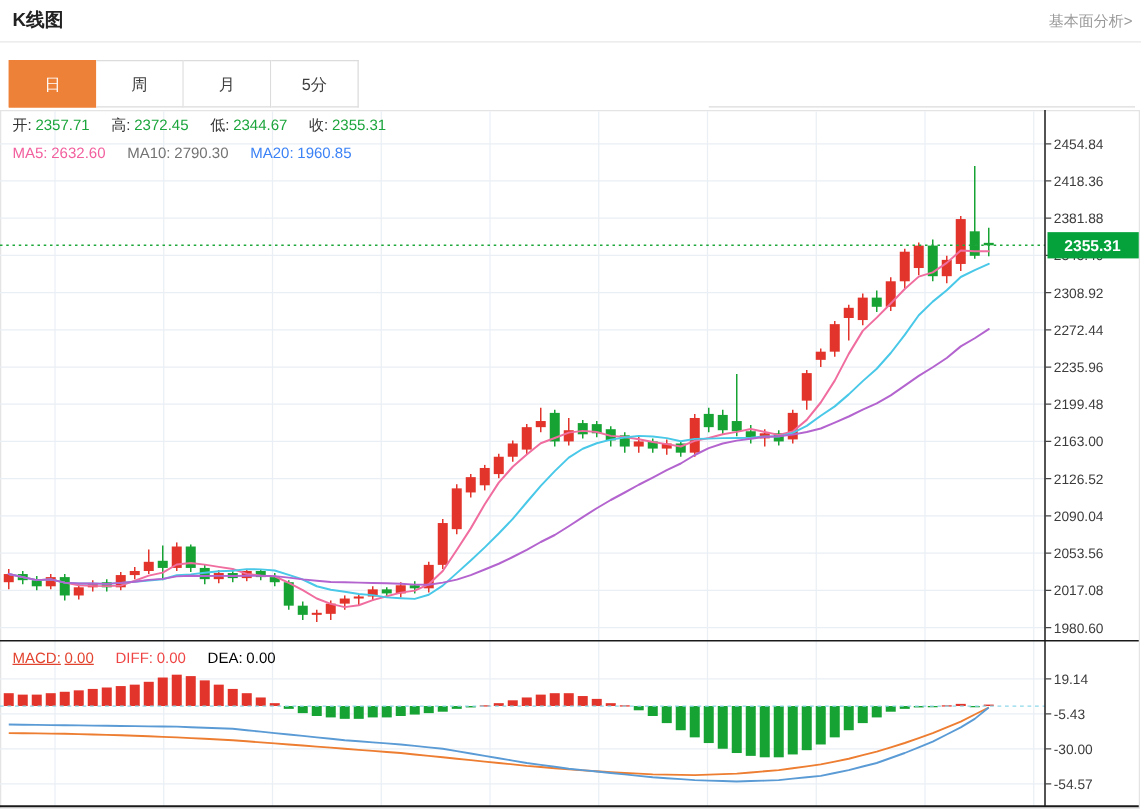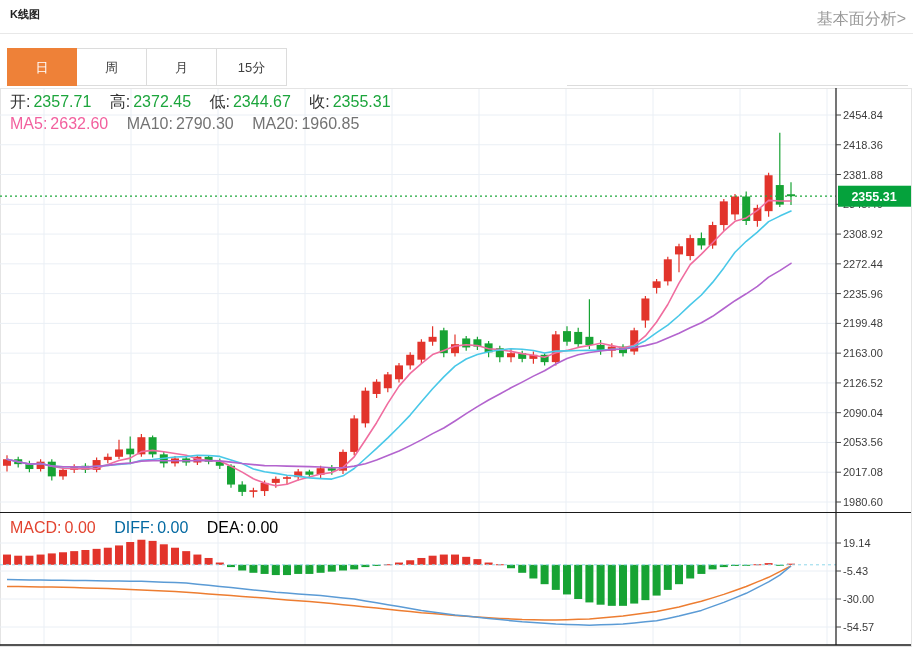--- a/index.html
+++ b/index.html
@@ -1,54 +1,54 @@
 <!DOCTYPE html>
 <html><head>
 <meta charset="utf-8">
 <style>
   html,body{margin:0;padding:0;background:#fff;}
   .page{position:relative;width:913px;height:648px;background:#fff;overflow:hidden;
         font-family:"Liberation Sans","DejaVu Sans",sans-serif;}
-  .hdr-title{position:absolute;left:10px;top:7px;font-size:11px;font-weight:bold;color:#222;}
-  .hdr-link{position:absolute;right:7px;top:9px;font-size:16px;color:#999;cursor:pointer;text-decoration:none;}
+  .hdr-title{position:absolute;left:10px;top:7px;font-size:15px;font-weight:bold;color:#222;}
+  .hdr-link{position:absolute;right:7px;top:9px;font-size:12px;color:#999;cursor:pointer;text-decoration:none;}
   .hdr-sep{position:absolute;left:0;top:33px;width:913px;border-top:1px solid #e8e8e8;}
   .tabs{position:absolute;left:7px;top:48px;height:38px;display:flex;}
   .tab{width:70px;height:38px;line-height:38px;text-align:center;font-size:13px;color:#404040;
        background:#fff;border:1px solid #dcdcdc;border-left:none;box-sizing:border-box;cursor:pointer;}
   .tab:first-child{border-left:1px solid #dcdcdc;}
   .tab.active{background:#ee8138;color:#fff;border-color:#ee8138;}
   .tabs-rest{position:absolute;left:567px;top:48px;width:341px;height:38px;border-bottom:1px solid #dcdcdc;box-sizing:border-box;}
   .chart-wrap{position:absolute;left:0;top:88px;width:913px;height:560px;}
-  .row{position:absolute;font-size:16px;white-space:nowrap;z-index:5;}
+  .row{position:absolute;font-size:12px;white-space:nowrap;z-index:5;}
   .row span{margin-right:3px;}
   .row .gap{margin-right:14px;}
   .lbl{color:#333;}
   .g{color:#1ca53c;}
   .ma5{color:#f2609e;}
   .ma10{color:#737373;}
-  .ma20{color:#737373;}
-  .macd-m{color:#e2432f;}
-  .macd-d{color:#0369a1;}
+  .ma20{color:#3b82f6;}
+  .macd-m{color:#e2432f;text-decoration:underline;}
+  .macd-d{color:#ef4444;}
   .macd-e{color:#000000;}
   svg text{font-family:"Liberation Sans","DejaVu Sans",sans-serif;}
 </style>
 </head>
 <body>
 
 <div class="page">
 
   <div class="hdr-title">K线图</div>
   <a class="hdr-link">基本面分析&gt;</a>
   <div class="hdr-sep"></div>
 
   <div class="tabs">
     <div class="tab active">日</div>
     <div class="tab">周</div>
     <div class="tab">月</div>
-    <div class="tab">15分</div>
+    <div class="tab">5分</div>
   </div>
   <div class="tabs-rest"></div>
 
   <div class="chart-wrap">
     <svg id="chart-svg" width="913" height="560" viewBox="0 0 913 560">
         <rect x="0.5" y="0.5" width="911" height="558" fill="none" stroke="#e4e4e4" stroke-width="1"></rect>
         <line x1="0" y1="27" x2="836" y2="27" stroke="#eaeff5" stroke-width="1"></line>
         <line x1="0" y1="56.769230769230774" x2="836" y2="56.769230769230774" stroke="#eaeff5" stroke-width="1"></line>
         <line x1="0" y1="86.53846153846155" x2="836" y2="86.53846153846155" stroke="#eaeff5" stroke-width="1"></line>
         <line x1="0" y1="116.3076923076923" x2="836" y2="116.3076923076923" stroke="#eaeff5" stroke-width="1"></line>

